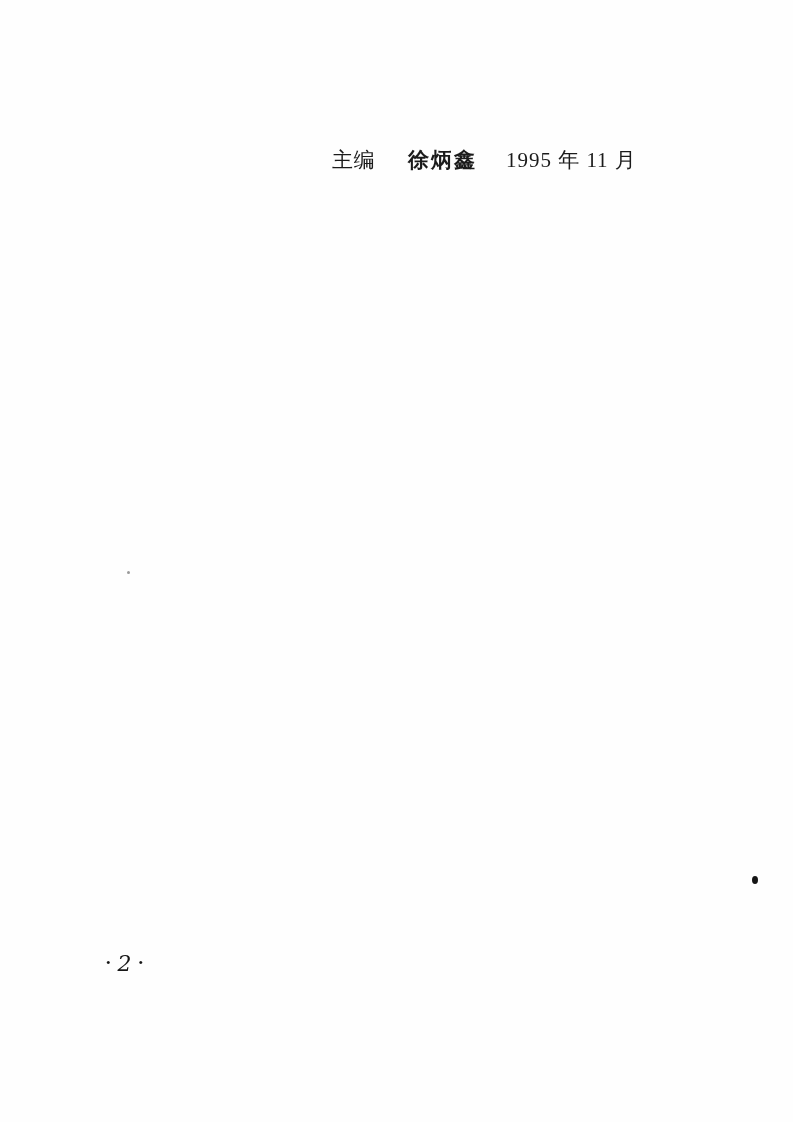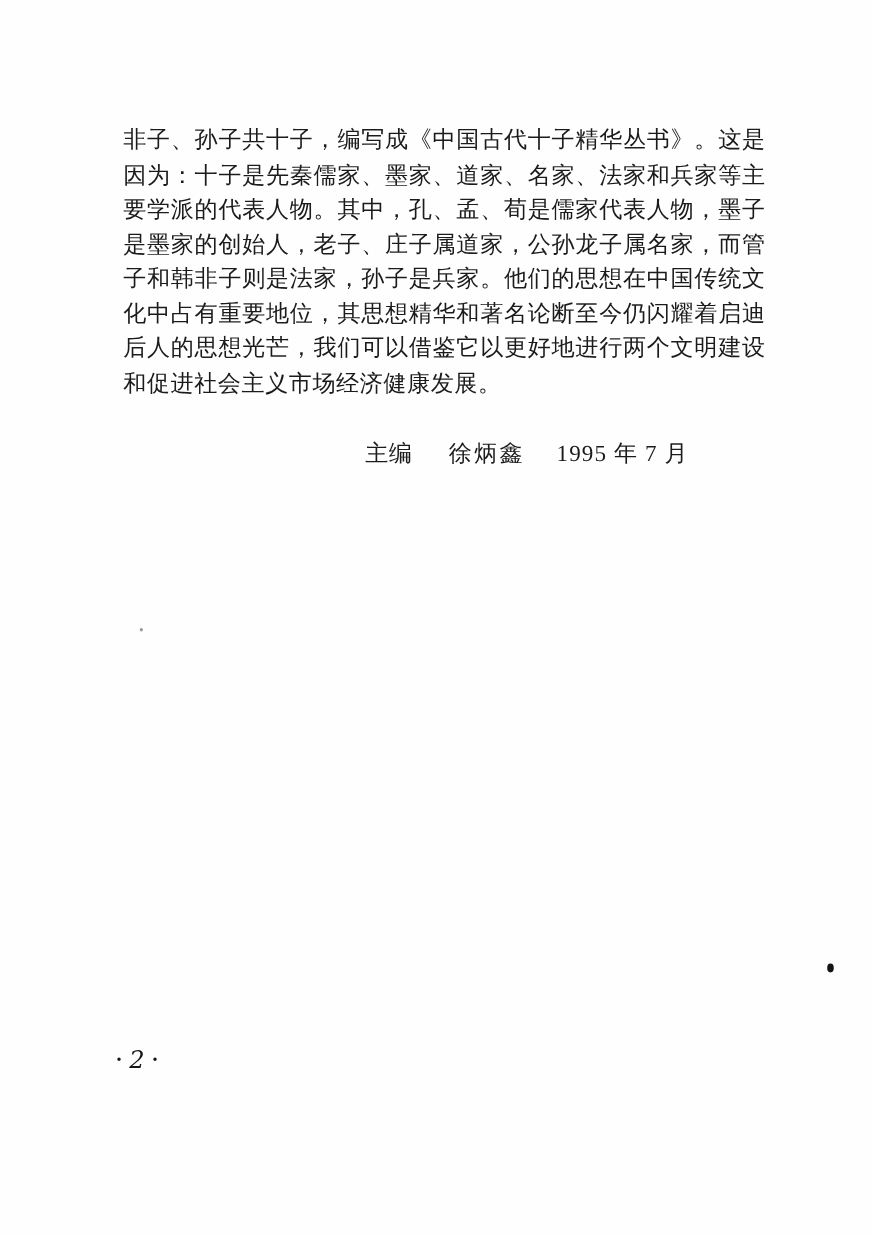--- a/index.html
+++ b/index.html
@@ -42,20 +42,21 @@
     line-height: 31.5px;
     letter-spacing: 0.5px;
     white-space: nowrap;
   }
   .signature-line .sig-role {
     margin-right: 1.3em;
   }
   .signature-line .sig-name {
     margin-right: 1.1em;
     letter-spacing: 2px;
+    font-weight: bold;
   }
   .signature-line .sig-date {
     letter-spacing: 1px;
   }
   .page-number {
     position: absolute;
     left: 106px;
     top: 948px;
     font-size: 22px;
     line-height: 30px;
@@ -89,26 +90,25 @@
     height: 3px;
     background: #9a9a9a;
   }
 </style>
 </head>
 <body>
 
 <div class="page">
 
   <div class="text-block">
-    <p class="para">非子、孙子共十子，编写成《中国古代十子精华丛书》。这是因为：十子是先秦儒家、墨家、道家、名家、法家和兵家等主要学派的代表人物。其中，孔、孟、荀是儒家代表人物，墨子是墨家的创始人，老子、庄子属道家，公孙龙子属名家，而管子和韩非子则是法家，孙子是兵家。他们的思想在中国传统文化中占有重要地位，其思想精华和著名论断至今仍闪耀着启迪后人的思想光芒，我们可以借鉴它以更好地进行两个文明建设和促进社会主义市场经济健康发展。</p>
 
     <div class="signature-line">
       <span class="sig-role">主编</span>
       <span class="sig-name">徐炳鑫</span>
-      <span class="sig-date">1995 年 7 月</span>
+      <span class="sig-date">1995 年 11 月</span>
     </div>
   </div>
 
   <div class="page-number">
     <span class="dot">•</span><span class="num">2</span><span class="dot">•</span>
   </div>
 
   <div class="speck speck-right"></div>
   <div class="speck speck-left"></div>
 

